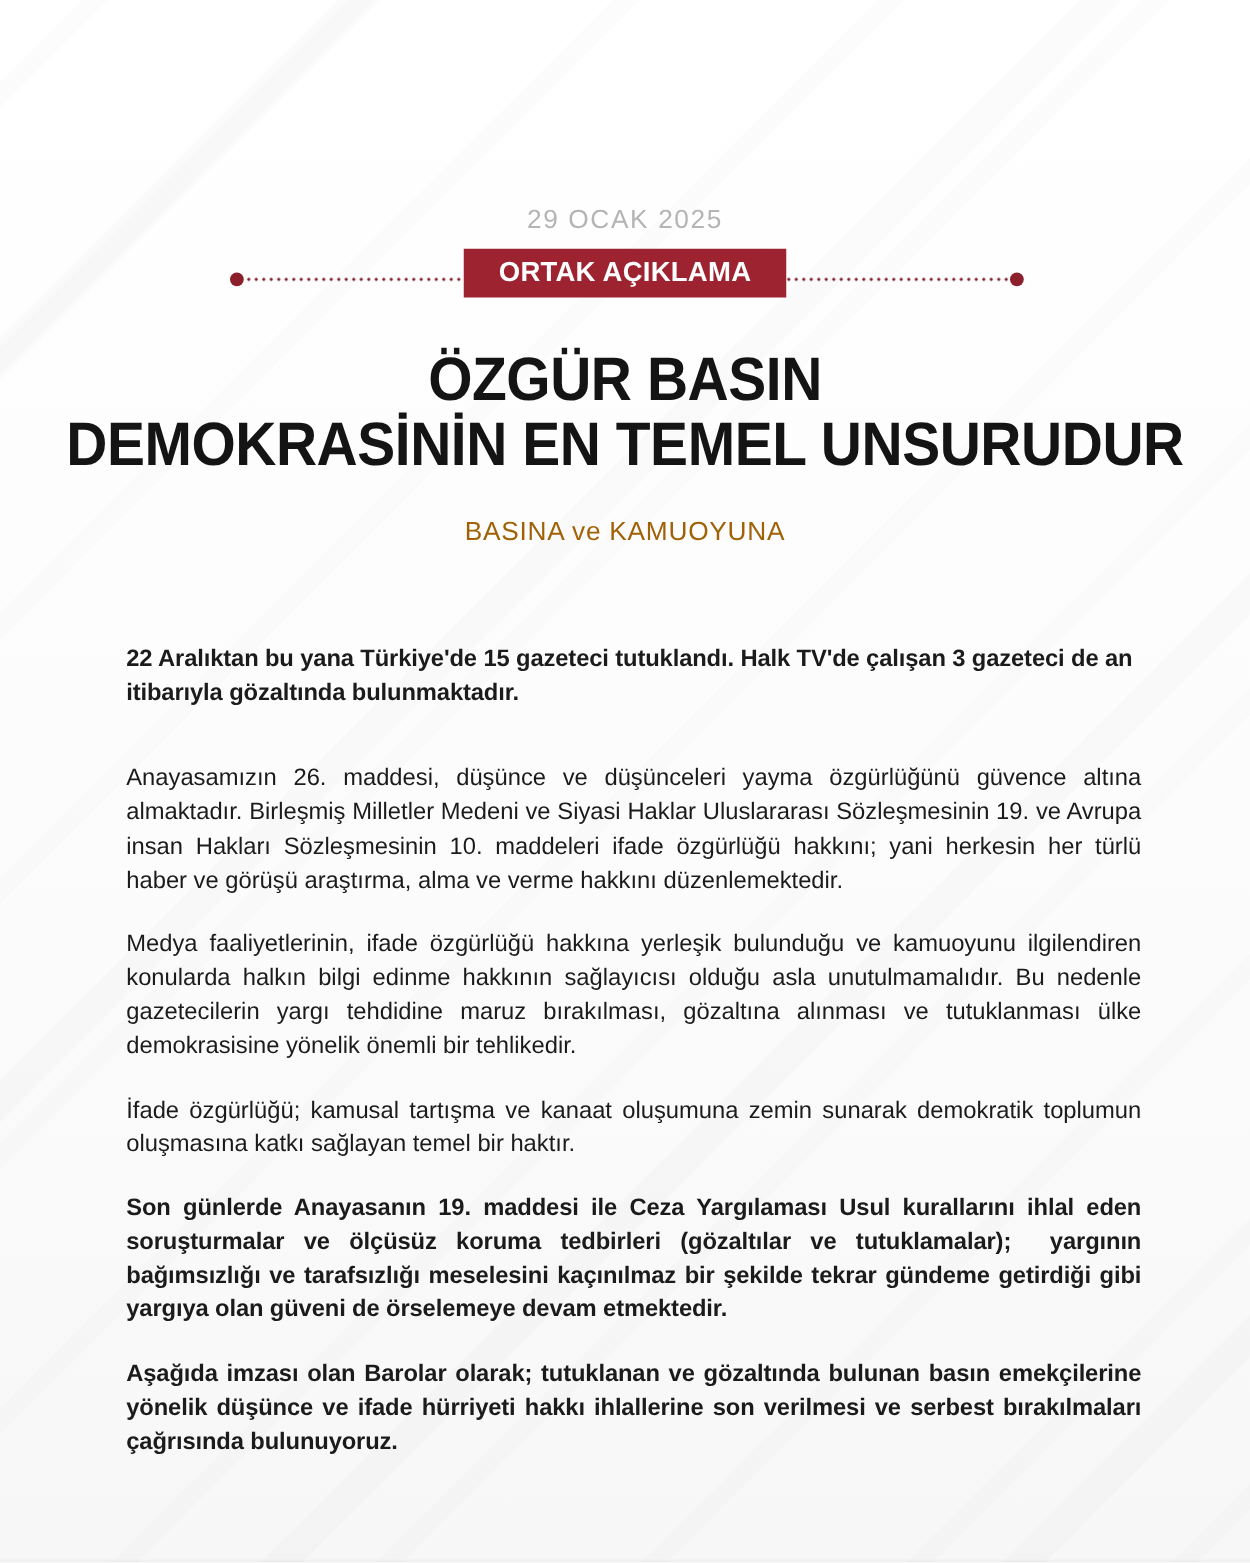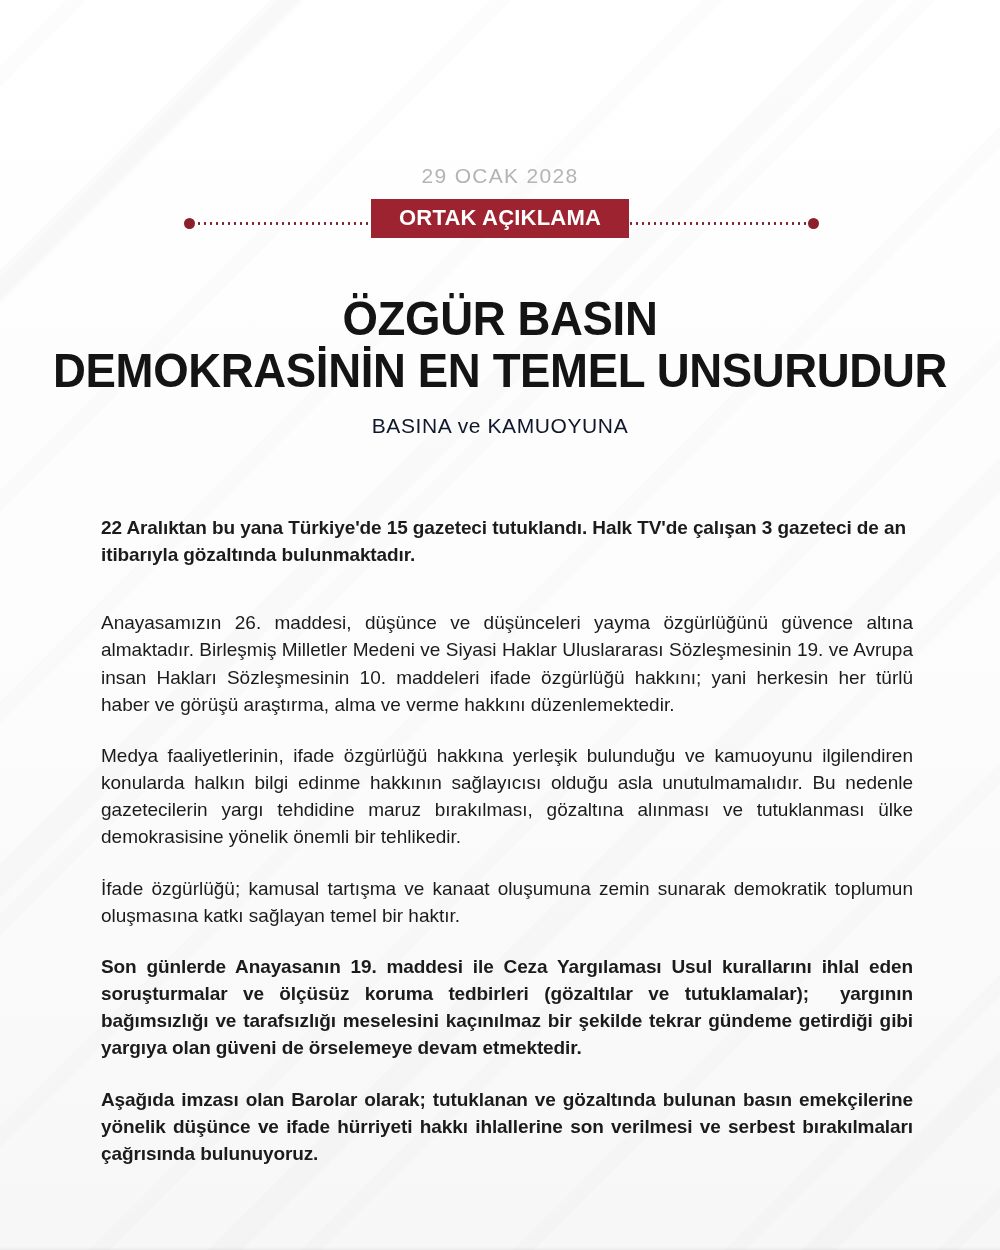--- a/index.html
+++ b/index.html
@@ -111,21 +111,21 @@
     letter-spacing: 0.2px;
     padding: 8px 28px 9px 28px;
     line-height: 1.0;
     white-space: nowrap;
     font-stretch: condensed;
   }
 
   
   .title-block {
     position: absolute;
-    top: 293px;
+    top: 279px;
     left: 0; right: 0;
     text-align: center;
   }
   .title-line {
     color: #141414;
     font-weight: 700;
     font-size: 49px;
     line-height: 1.06;
     letter-spacing: -0.4px;
     transform: scaleX(0.93);
@@ -133,21 +133,21 @@
     white-space: nowrap;
   }
   .title-line.two { font-size: 49px; }
 
   .subtitle {
     position: absolute;
     top: 414px;
     left: 0; right: 0;
     text-align: center;
     font-size: 21px;
-    color: #0f172a;
+    color: #a16207;
     letter-spacing: 0.6px;
     font-weight: 400;
   }
 
   
   .body-col {
     position: absolute;
     top: 514px;
     left: 101px;
     width: 812px;
@@ -174,21 +174,21 @@
 </head>
 <body>
 
 <div class="page">
 
   <div class="texture"></div>
   <div class="edge-bottom"></div>
 
   <div class="content">
 
-    <div class="doc-date">29 OCAK 2028</div>
+    <div class="doc-date">29 OCAK 2025</div>
 
     <div class="rule-wrap">
       <div class="dotted-rule"></div>
       <div class="rule-dot left"></div>
       <div class="rule-dot right"></div>
       <div class="badge">ORTAK AÇIKLAMA</div>
     </div>
 
     <div class="title-block">
       <div class="title-line one">ÖZGÜR BASIN</div>

